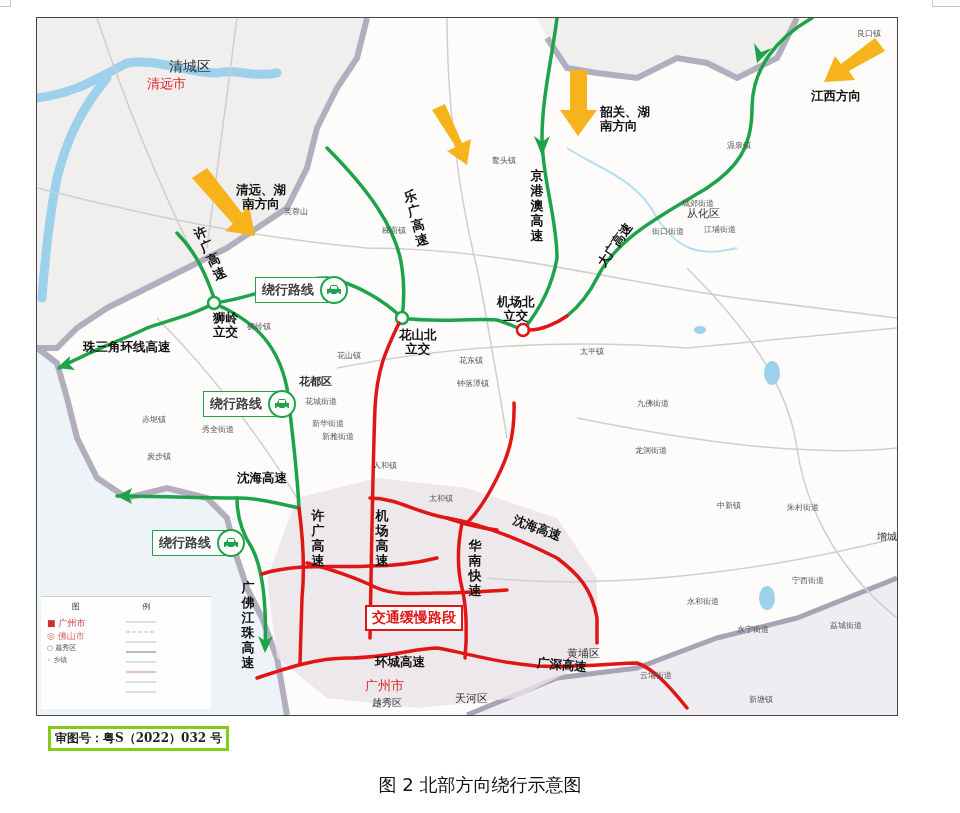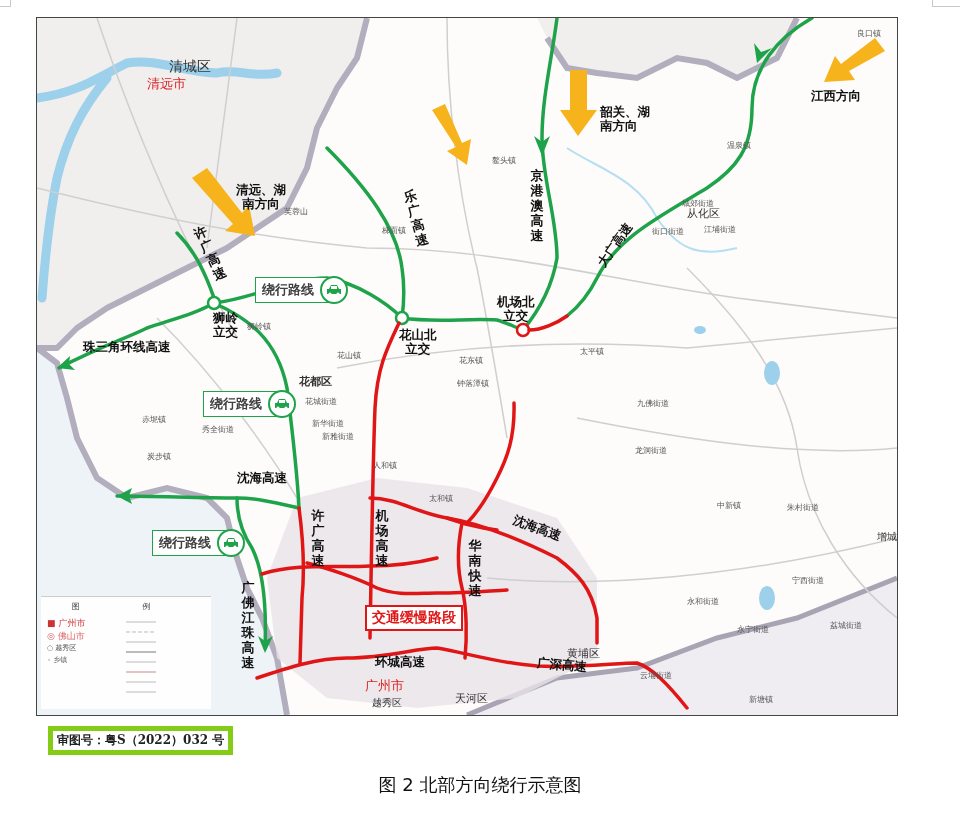--- a/index.html
+++ b/index.html
@@ -9,21 +9,21 @@
   #map-svg{position:absolute;left:0;top:0;}
   .lbl{position:absolute;font-weight:bold;color:#111;font-size:12.5px;line-height:14px;white-space:nowrap;}
   .vlbl{position:absolute;font-weight:bold;color:#111;font-size:13px;line-height:15px;width:14px;text-align:center;word-break:break-all;white-space:normal;}
   .small{position:absolute;font-size:8px;color:#555;white-space:nowrap;}
   .city{position:absolute;font-size:13px;color:#d22;white-space:nowrap;}
   .bypass-box{position:absolute;display:flex;align-items:center;height:24px;border:1.5px solid #1fa34a;background:#fff;color:#404040;font-weight:bold;font-size:13px;padding:0 4px 0 6px;}
   .bypass-icon{width:24px;height:24px;border:2px solid #1fa34a;border-radius:50%;background:#fff;margin-left:6px;margin-right:-18px;display:flex;align-items:center;justify-content:center;}
   .slow-box{position:absolute;border:2px solid #e01616;background:#fff;color:#e01616;font-weight:bold;font-size:14px;padding:2px 5px;}
   .legend{position:absolute;left:4px;top:578px;width:170px;height:112px;background:rgba(255,255,255,0.9);border-top:1px solid #ccc;font-size:7px;color:#555;}
   .legend .lt{position:absolute;top:4px;left:0;width:170px;text-align:center;font-size:8px;color:#444;letter-spacing:30px;}
-  .review{position:absolute;left:48px;top:726px;padding:1px 4px;border:5px solid #84cc16;font-family:"DejaVu Serif","Liberation Serif",serif;font-weight:bold;font-size:12px;color:#222;}
+  .review{position:absolute;left:48px;top:726px;padding:1px 4px;border:3px solid #84cc16;font-family:"DejaVu Serif","Liberation Serif",serif;font-weight:bold;font-size:12px;color:#222;}
   .caption{position:absolute;left:0;width:960px;top:773px;text-align:center;font-size:18px;color:#111;}
 </style>
 </head>
 <body>
 
 <div class="corner" style="left:0;top:0;width:10px;height:6px;border-width:0 1px 1px 0;"></div>
 <div class="corner" style="left:932px;top:0;width:28px;height:6px;border-width:0 0 1px 1px;"></div>
 
 <div id="map-frame">
   <svg id="map-svg" width="860" height="697" viewBox="0 0 860 697">

